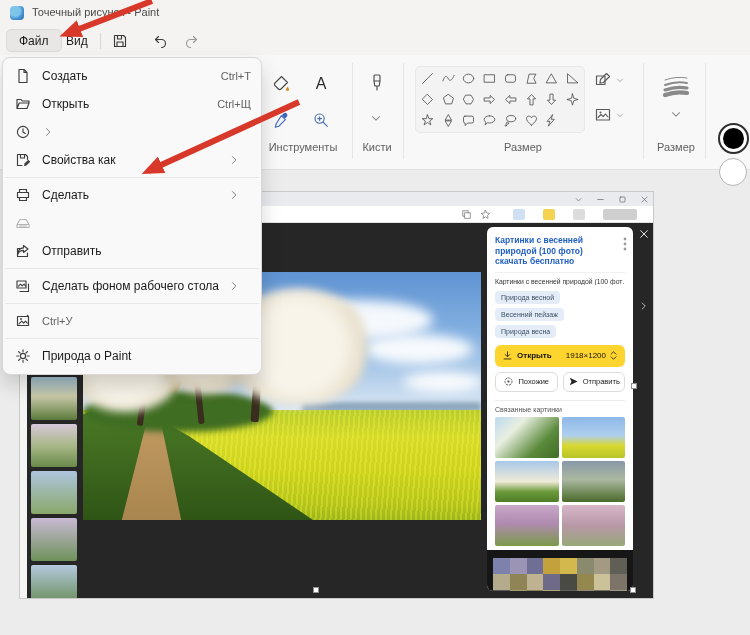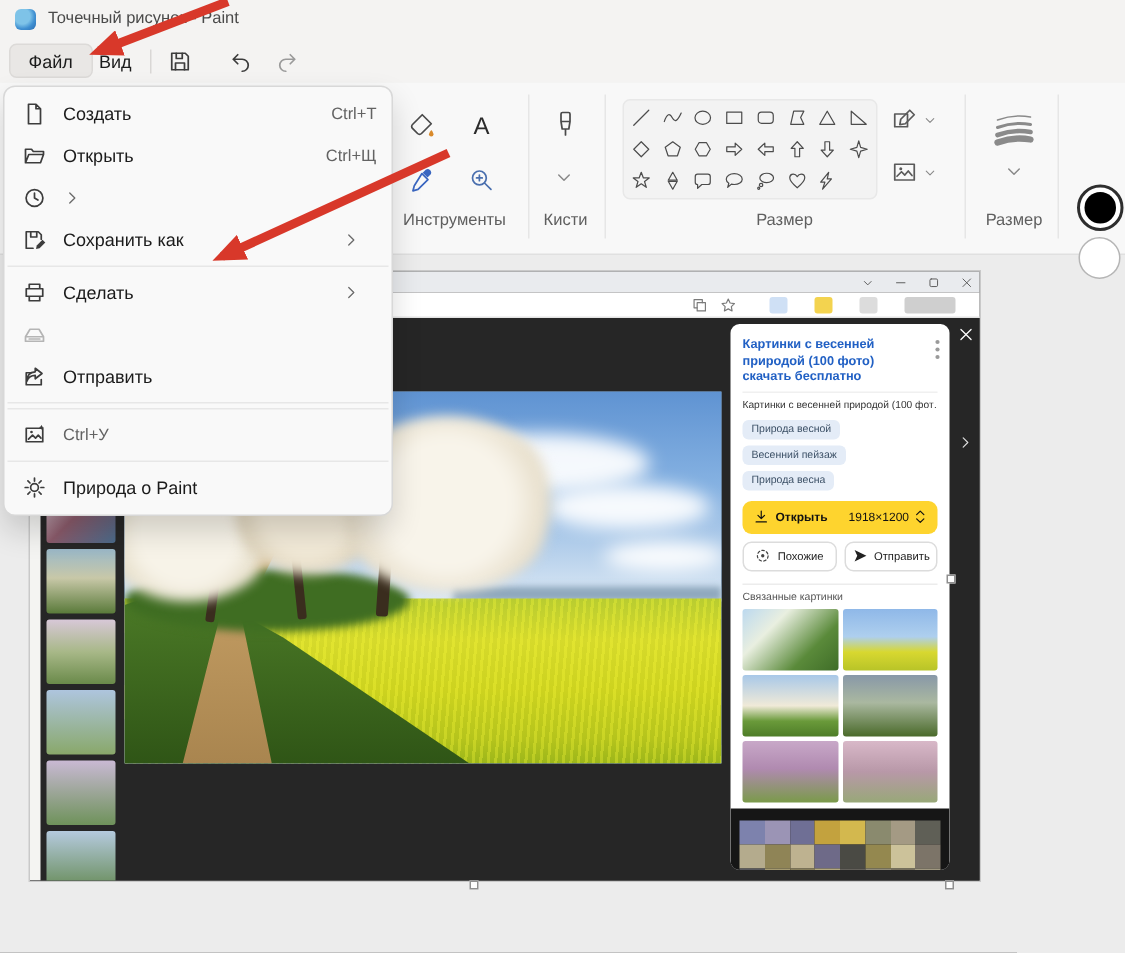--- a/index.html
+++ b/index.html
@@ -34,21 +34,21 @@
   .small-btn{position:absolute;display:flex;align-items:center;gap:3px;color:#5a5a5a;}
   .chev{color:#8a8a8a;}
   .color-dot1{position:absolute;left:718px;top:68px;width:31px;height:31px;border-radius:50%;
     border:2px solid #2e2e2e;display:flex;align-items:center;justify-content:center;background:#fff;}
   .color-dot1 .inner{width:21px;height:21px;border-radius:50%;background:#000;}
   .color-dot2{position:absolute;left:719px;top:103px;width:28px;height:28px;border-radius:50%;
     background:#fff;border:1.5px solid #b5b5b5;}
 
   
   .workspace{position:absolute;left:0;top:170px;width:750px;height:465px;background:#ececec;z-index:1;}
-  .canvas{position:absolute;left:20px;top:11px;width:633px;height:406px;background:#262626;box-shadow:0 0 0 1px #c9c9c9;}
+  .canvas{position:absolute;left:20px;top:22px;width:633px;height:406px;background:#262626;box-shadow:0 0 0 1px #c9c9c9;}
   .chrome-top{position:absolute;left:0;top:0;width:633px;height:14px;background:#e9ebee;}
   .wc{position:absolute;top:2px;width:18px;height:10px;display:flex;align-items:center;justify-content:center;color:#5a5a5a;}
   .url-row{position:absolute;left:0;top:14px;width:633px;height:17px;background:#ffffff;border-bottom:1px solid #e3e3e3;}
   .url-text{position:absolute;left:6px;top:5px;font-size:6.5px;color:#6e6e6e;white-space:nowrap;max-width:420px;overflow:hidden;}
   .url-ico{position:absolute;top:3px;width:11px;height:11px;color:#7a7a7a;}
   .ext{position:absolute;top:3px;height:11px;border-radius:2px;}
   .viewer{position:absolute;left:0;top:31px;width:633px;height:375px;background:#262626;overflow:hidden;}
   .page-edge{position:absolute;left:0;top:0;width:7px;height:375px;background:#f4f4f2;}
   .filmstrip-thumb{position:absolute;left:11px;width:46px;height:43px;border-radius:2px;}
 
@@ -587,21 +587,21 @@
           </svg>
         </span>
       </div>
       <div class="menu-item">
         <span class="ico">
           <svg viewBox="0 0 16 16">
             <path stroke="currentColor" fill="none" stroke-width="1.15" stroke-linejoin="round" stroke-linecap="round" d="M2.5 2.5h8l2 2v3M2.5 2.5v11h4.5M5.5 2.5V6h4V2.5"></path>
             <path fill="currentColor" stroke="none" d="M9 14l.5-2.4 3.8-3.8 1.9 1.9-3.8 3.8z"></path>
           </svg>
         </span>
-        <span class="lbl">Сохранить как</span>
+        <span class="lbl">Свойства как</span>
         <span class="ico sub">
           <svg viewBox="0 0 16 16">
             <path stroke="currentColor" fill="none" stroke-width="1.15" stroke-linejoin="round" stroke-linecap="round" d="M6 3.5L10.5 8 6 12.5"></path>
           </svg>
         </span>
       </div>
       <div class="menu-sep"></div>
       <div class="menu-item">
         <span class="ico">
           <svg viewBox="0 0 16 16">
@@ -625,20 +625,34 @@
       <div class="menu-item">
         <span class="ico">
           <svg viewBox="0 0 16 16">
             <path stroke="currentColor" fill="none" stroke-width="1.15" stroke-linejoin="round" stroke-linecap="round" d="M8.5 2.5l4.5 3.5-4.5 3.5V7.3C5.6 7.3 3.9 8.6 3 11c0-3.7 1.8-5.9 5.5-6.1z"></path>
             <path stroke="currentColor" fill="none" stroke-width="1.15" stroke-linejoin="round" stroke-linecap="round" d="M12.5 10v3.5h-10v-8H5.5"></path>
           </svg>
         </span>
         <span class="lbl">Отправить</span>
       </div>
       <div class="menu-sep"></div>
+      <div class="menu-item">
+        <span class="ico">
+          <svg viewBox="0 0 16 16">
+            <rect stroke="currentColor" fill="none" stroke-width="1.15" stroke-linejoin="round" stroke-linecap="round" x="2" y="3" width="9" height="7"></rect>
+            <path stroke="currentColor" fill="none" stroke-width="1.15" stroke-linejoin="round" stroke-linecap="round" d="M3.5 8.2l2-2 1.7 1.7L9 6.2l1.5 1.8M13.5 6v7.5H5"></path>
+          </svg>
+        </span>
+        <span class="lbl">Сделать фоном рабочего стола</span>
+        <span class="ico sub">
+          <svg viewBox="0 0 16 16">
+            <path stroke="currentColor" fill="none" stroke-width="1.15" stroke-linejoin="round" stroke-linecap="round" d="M6 3.5L10.5 8 6 12.5"></path>
+          </svg>
+        </span>
+      </div>
       <div class="menu-sep"></div>
       <div class="menu-item">
         <span class="ico">
           <svg viewBox="0 0 16 16">
             <rect stroke="currentColor" fill="none" stroke-width="1.15" stroke-linejoin="round" stroke-linecap="round" x="2.5" y="3.5" width="11" height="9"></rect>
             <path stroke="currentColor" fill="none" stroke-width="1.15" stroke-linejoin="round" stroke-linecap="round" d="M4 10.8l2.7-2.7 2 2 1.8-2 1.8 2"></path>
             <circle fill="currentColor" cx="6" cy="6" r=".9"></circle>
             <path fill="currentColor" d="M12.6 1.2l.5 1.2 1.2.5-1.2.5-.5 1.2-.5-1.2-1.2-.5 1.2-.5z"></path>
           </svg>
         </span>

